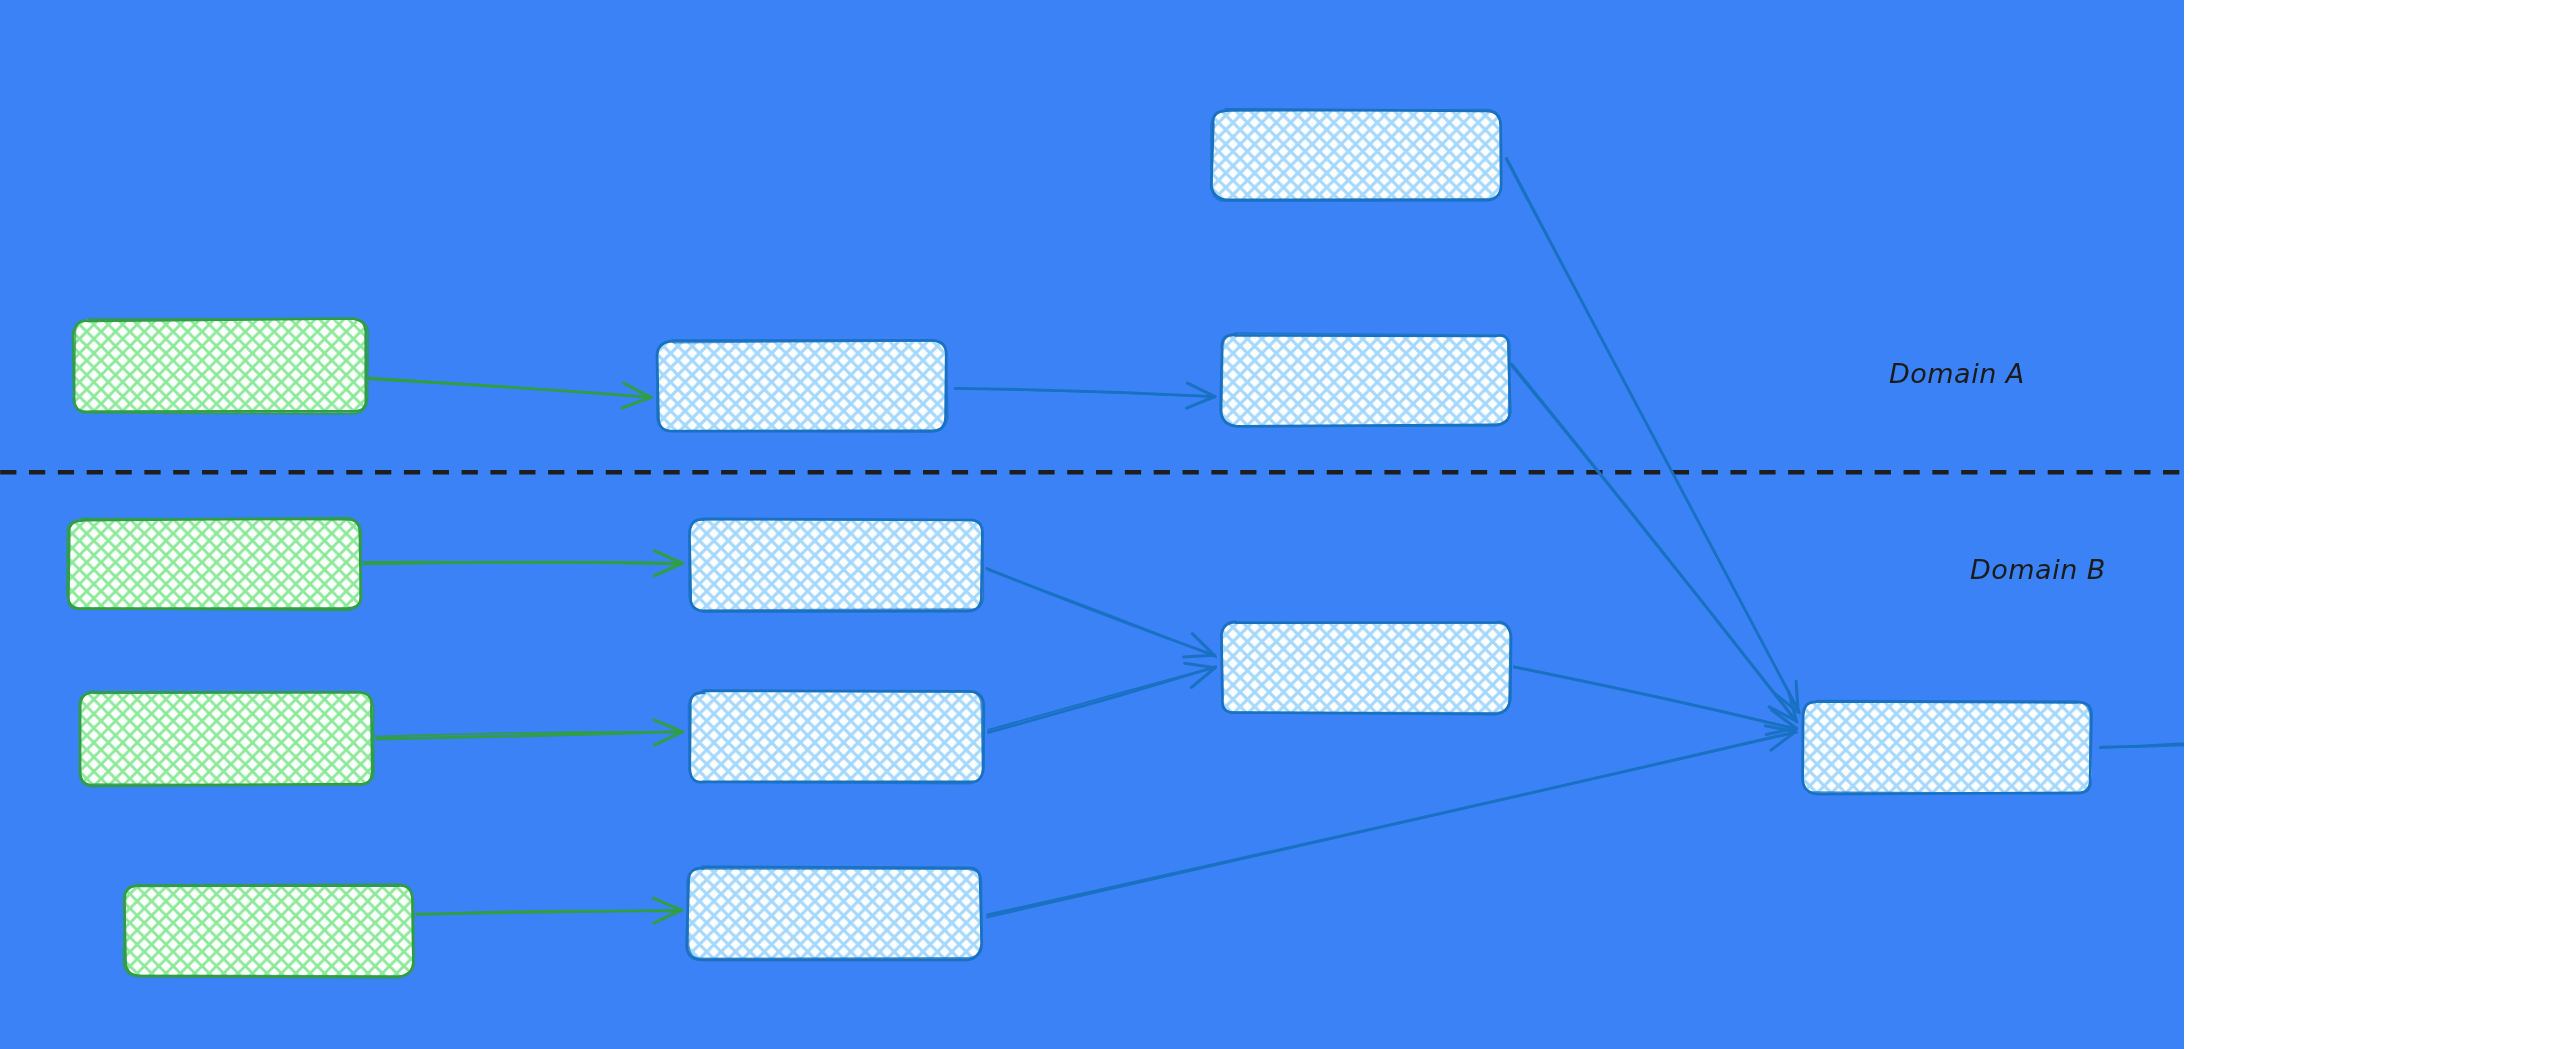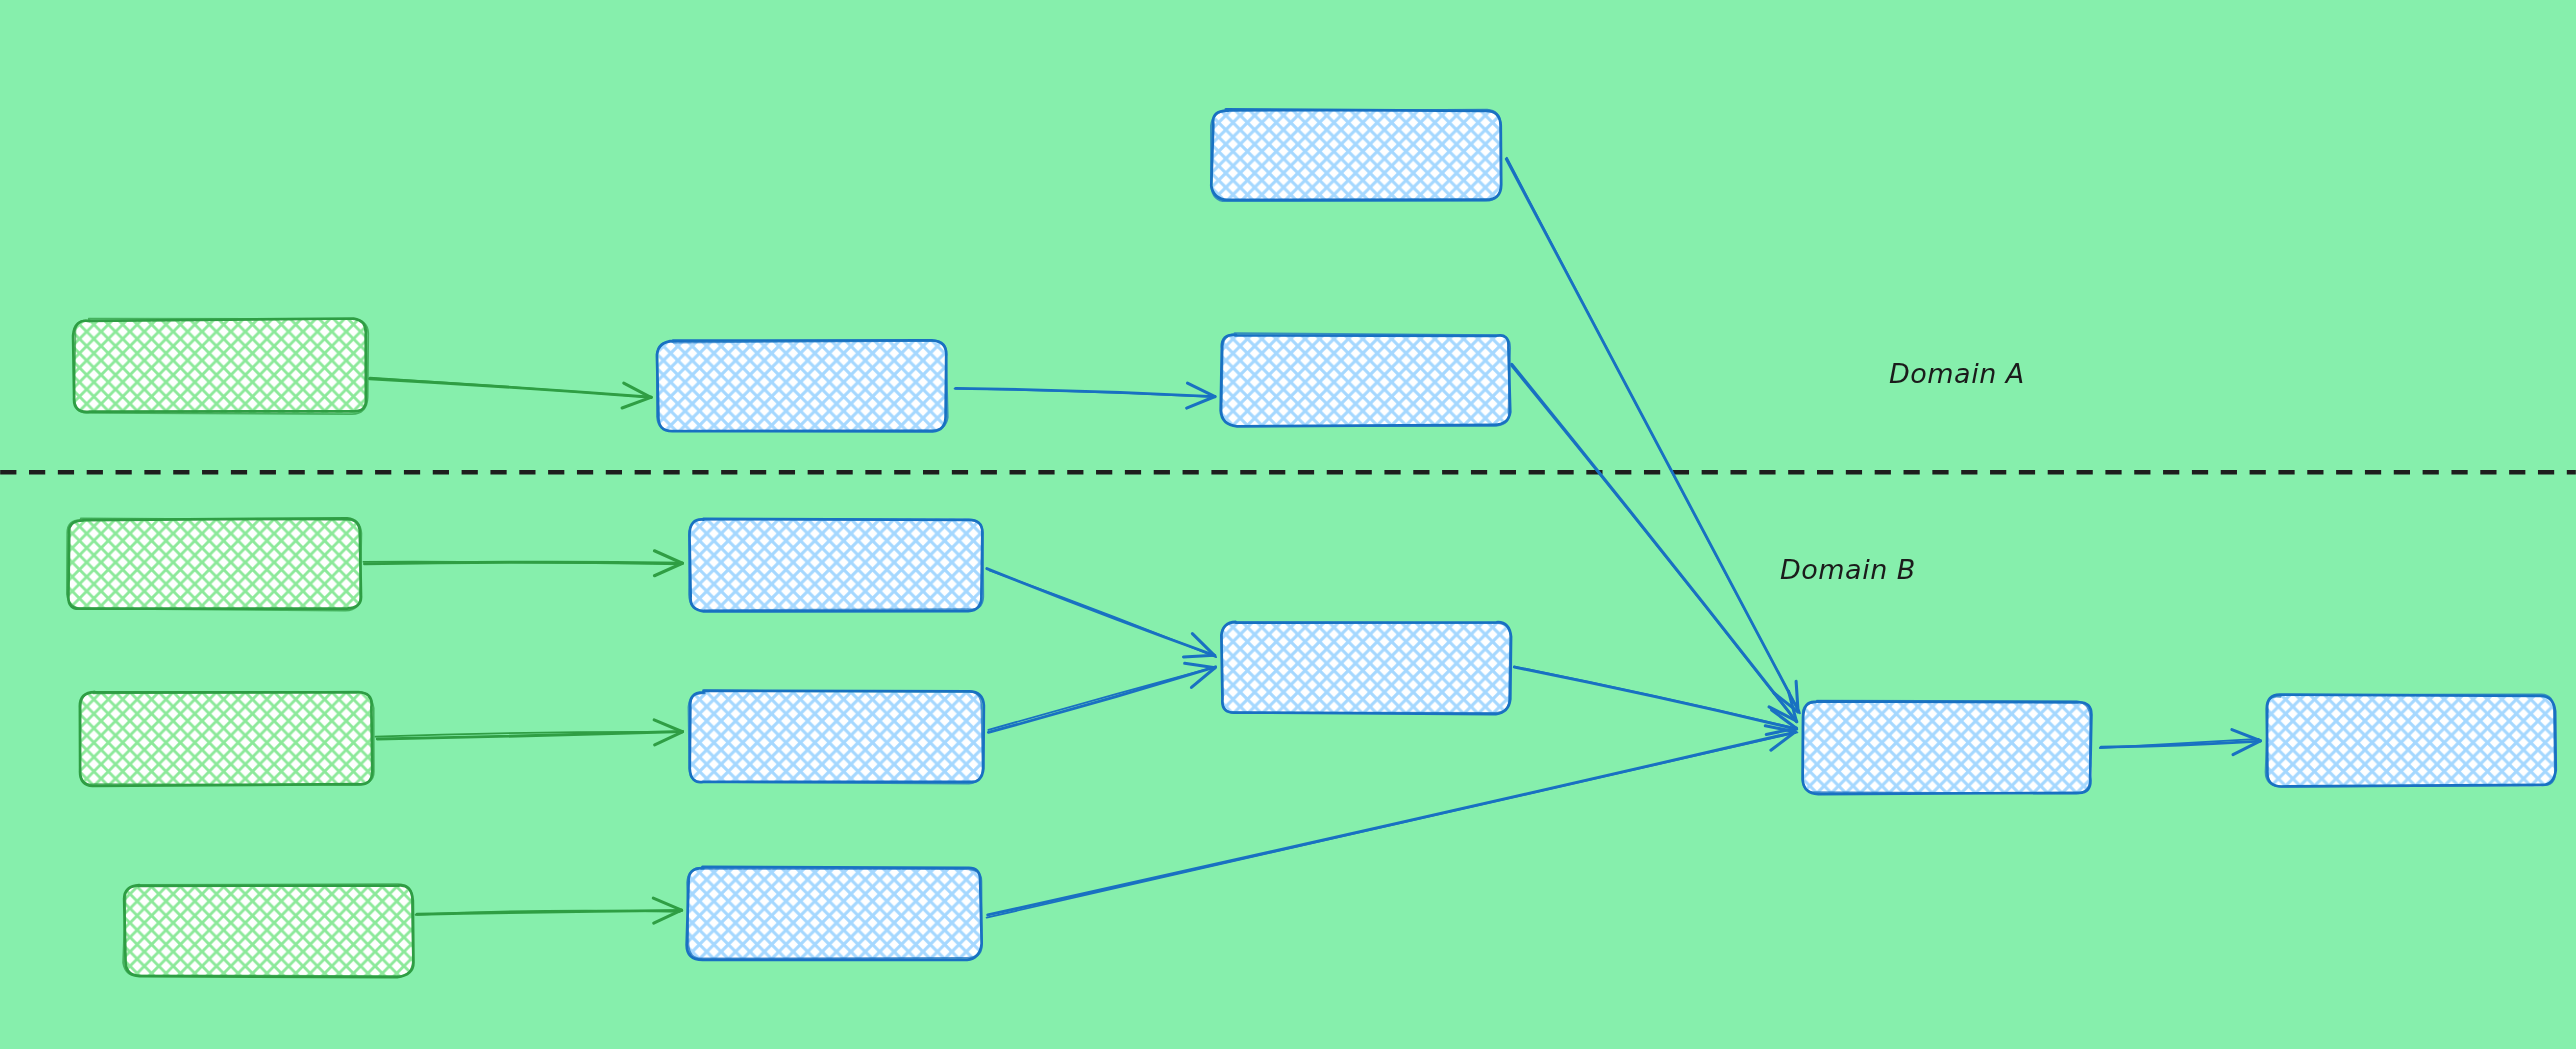--- a/index.html
+++ b/index.html
@@ -6,23 +6,23 @@
   html, body {
     margin: 0;
     padding: 0;
     background: #ffffff;
   }
   body {
     font-family: "DejaVu Sans", sans-serif;
   }
   #canvas-root {
     position: relative;
-    width: 2576px;
+    width: 2184px;
     height: 1049px;
-    background: #86efac;
+    background: #3b82f6;
     overflow: hidden;
   }
   #diagram-svg {
     position: absolute;
     top: 0;
     left: 0;
     width: 2576px;
     height: 1049px;
   }
   .domain-label {
@@ -196,16 +196,16 @@
         </g>
         <g>
           <path d="M2530.7783120633935,771.7275500775909 L2818.7541615964633,772.1086257461033 Q2835.4603547578026,771.5987193585368 2835.119816387035,788.523915100621 L2835.043471527399,856.0778564456282 Q2834.5238594055754,872.025291478925 2818.4410858631327,872.4996306305284 L2530.4919781685303,871.7331956268908 Q2514.470167303118,872.4552009468224 2514.414718818671,855.7847292261127 L2515.2147306446054,787.4721509933808 Q2515.1005003336354,772.3342611794054 2530.605447054005,772.2292582396555 Z" fill="url(#hatch-blue)" stroke="none"></path>
           <path d="M2532.267971040154,770.7545646669131 L2818.8948327071475,772.2937656411407 Q2833.4827777862934,772.2796330341508 2835.0252399452147,789.0923831952234 L2835.7274036418307,854.8329135896792 Q2833.5561543465387,871.4983324056018 2820.094715310398,870.9742797854236 L2531.2152649887908,872.712681199197 Q2515.550432969141,872.4927196512431 2515.7824367534286,857.2326946271736 L2515.0600215919594,786.5035045624261 Q2515.1111172684055,770.7888999940776 2529.4451958656523,770.7349126698147 Z" fill="none" stroke="#1971c2" stroke-width="3" stroke-linecap="round" stroke-linejoin="round" opacity="1"></path>
           <path d="M2530.911999655474,771.0733371737755 L2819.740450001853,770.4021835327159 Q2833.4388047114194,770.6093576372645 2833.6709560395548,788.234422016998 L2834.7783363348703,856.7586006175534 Q2836.124594880419,871.9914070136805 2819.578617096962,871.1954536441692 L2529.622824859723,872.7547249804971 Q2513.95092964198,871.3644352917394 2513.7548614503607,856.9533539783923 L2516.325318528584,787.2700893406151 Q2513.6337017060414,770.4791684151064 2530.351787746396,773.2629062665919 Z" fill="none" stroke="#1971c2" stroke-width="2" stroke-linecap="round" stroke-linejoin="round" opacity="0.75"></path>
         </g>
       </g>
   </svg>
 
   <div class="domain-label" id="domain-a-label" style="left: 1889px; top: 358px;">Domain A</div>
-  <div class="domain-label" id="domain-b-label" style="left: 1780px; top: 554px;">Domain B</div>
+  <div class="domain-label" id="domain-b-label" style="left: 1970px; top: 554px;">Domain B</div>
 
 </div>
 
 
 </body></html>

